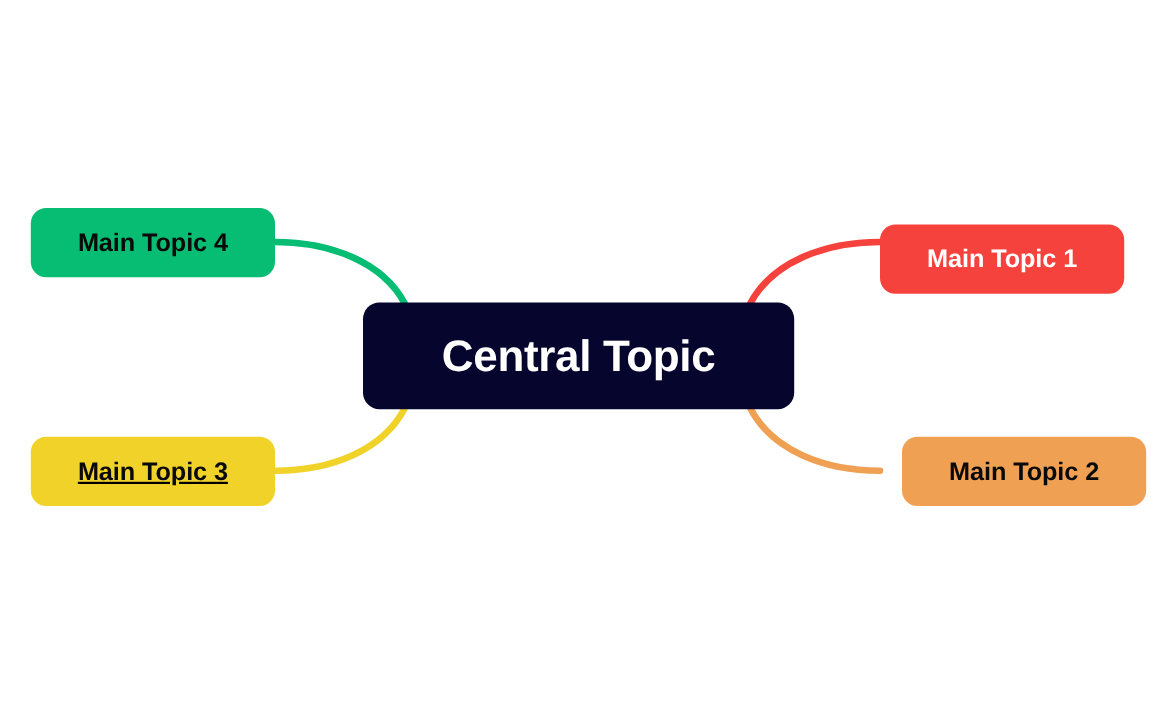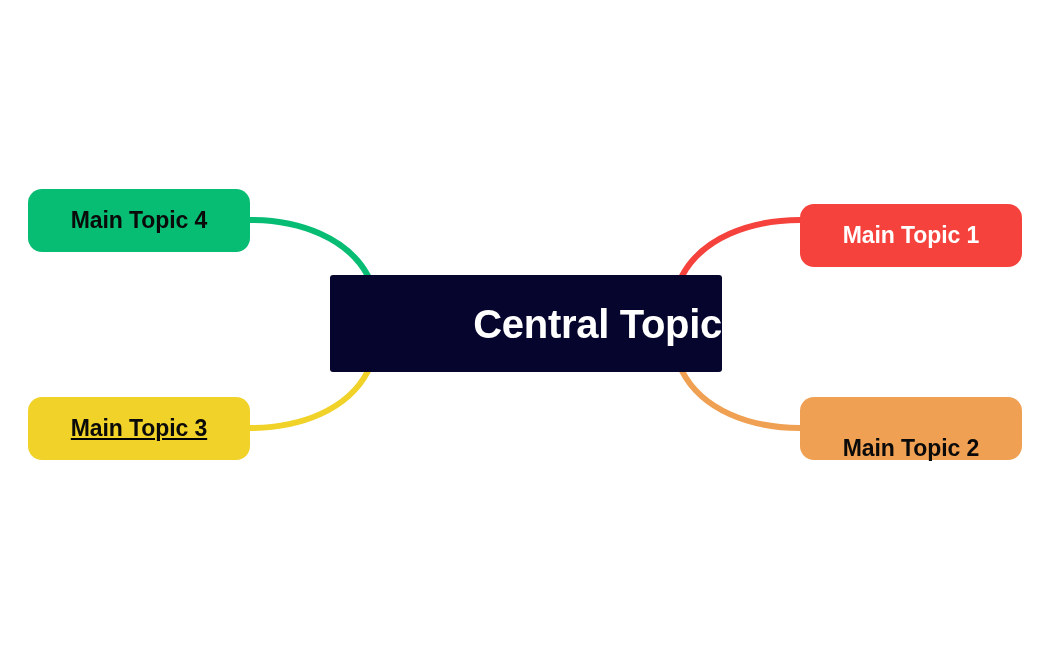--- a/index.html
+++ b/index.html
@@ -41,23 +41,22 @@
     display: block;
     line-height: 1;
   }
 
   
   #central-node {
     left: 330px;
     top: 275px;
     width: 392px;
     height: 97px;
-    border-radius: 3px;
+    border-radius: 15px;
     background: #05052e;
-    justify-content: flex-end;
   }
   #central-node .node-label {
     color: #ffffff;
     font-size: 40px;
     font-weight: 700;
     letter-spacing: -0.3px;
   }
 
   
   .branch-node {
@@ -72,24 +71,23 @@
   }
 
   #node-topic-1 {
     left: 800px;
     top: 204px;
     background: #f6423c;
   }
   #node-topic-1 .node-label { color: #ffffff; }
 
   #node-topic-2 {
-    left: 800px;
+    left: 820px;
     top: 397px;
     background: #f0a052;
-    align-items: flex-end;
   }
   #node-topic-2 .node-label { color: #0a0a0a; }
 
   #node-topic-3 {
     left: 28px;
     top: 397px;
     background: #f0d229;
     text-decoration: underline;
   }
   #node-topic-3 .node-label { color: #0a0a0a; }

